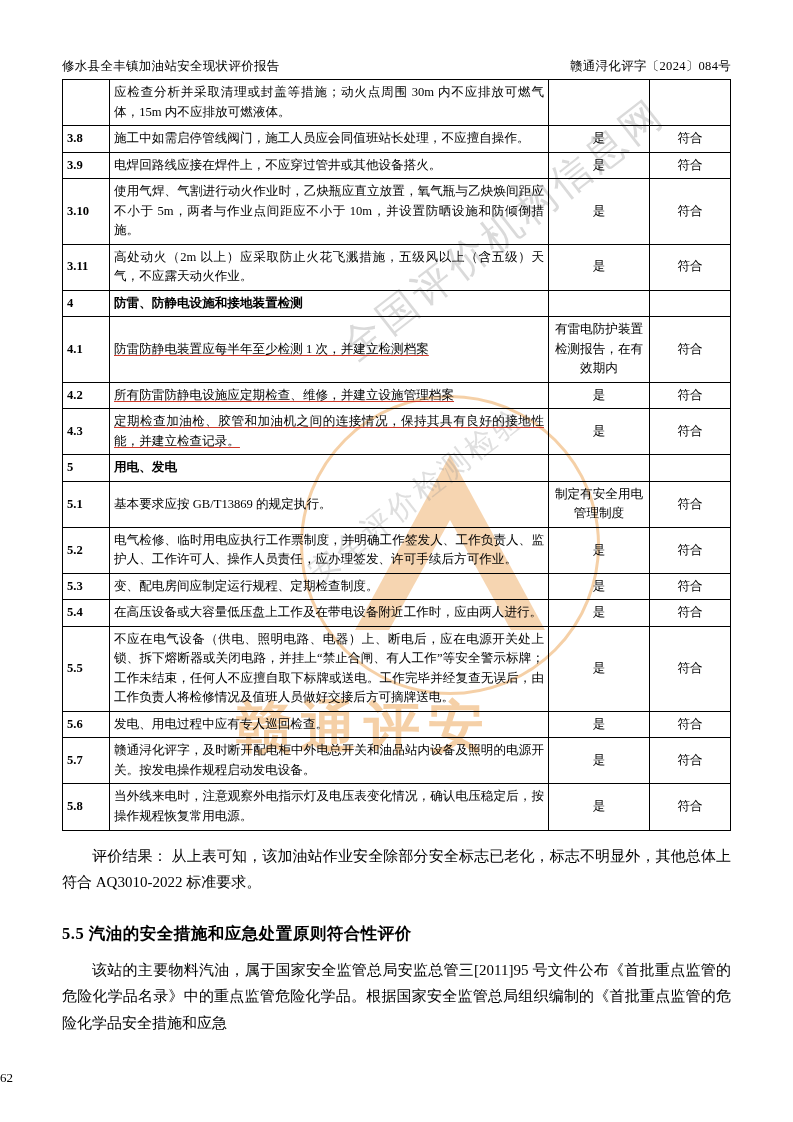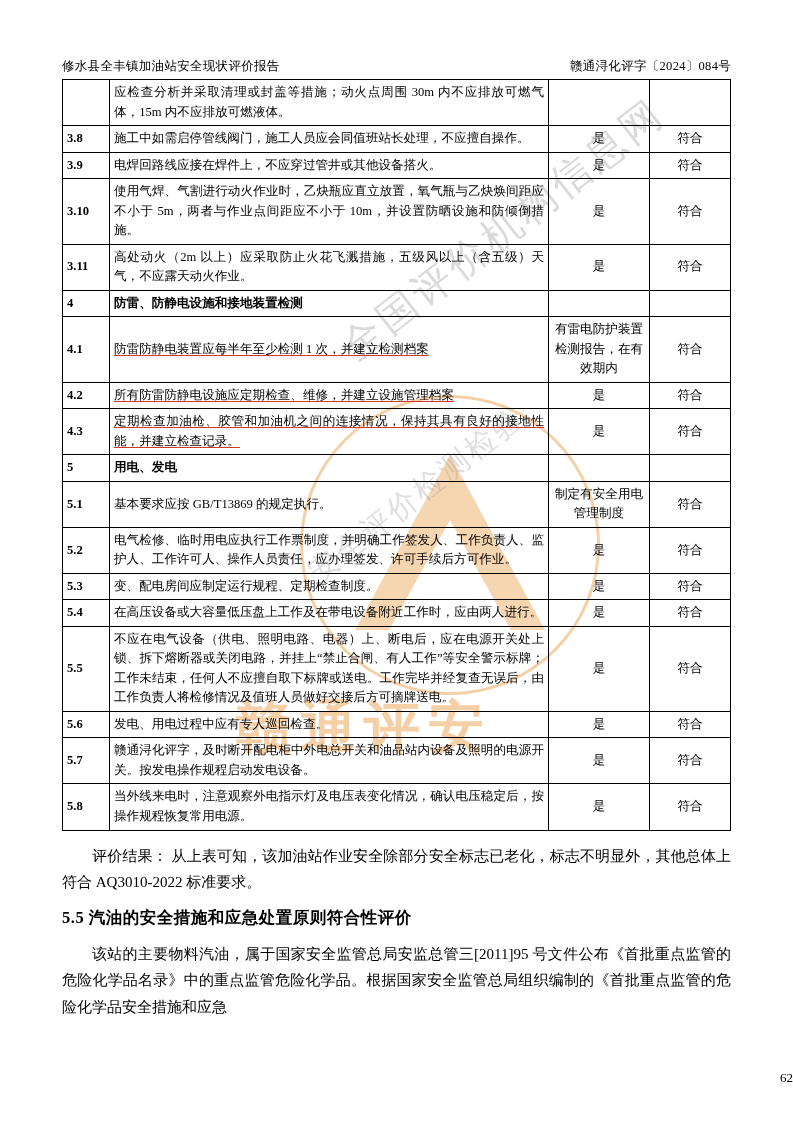--- a/index.html
+++ b/index.html
@@ -156,30 +156,30 @@
   p.body-par {
     font-size: 15px;
     line-height: 1.75;
     margin: 12px 0 0 0;
     text-align: justify;
     text-indent: 2em;
   }
   h2.sec-head {
     font-size: 16.5px;
     font-weight: bold;
-    margin: 12px 0 6px 0;
+    margin: 28px 0 6px 0;
     text-indent: 0;
     letter-spacing: 0.5px;
   }
   .page-num {
     position: absolute;
     bottom: 36px;
     left: 0;
     width: 793px;
-    text-align: right;
+    text-align: left;
     font-size: 13px;
     z-index: 2;
   }
 </style>
 </head>
 <body>
 
 <div class="page">
 
   <div class="watermark">

